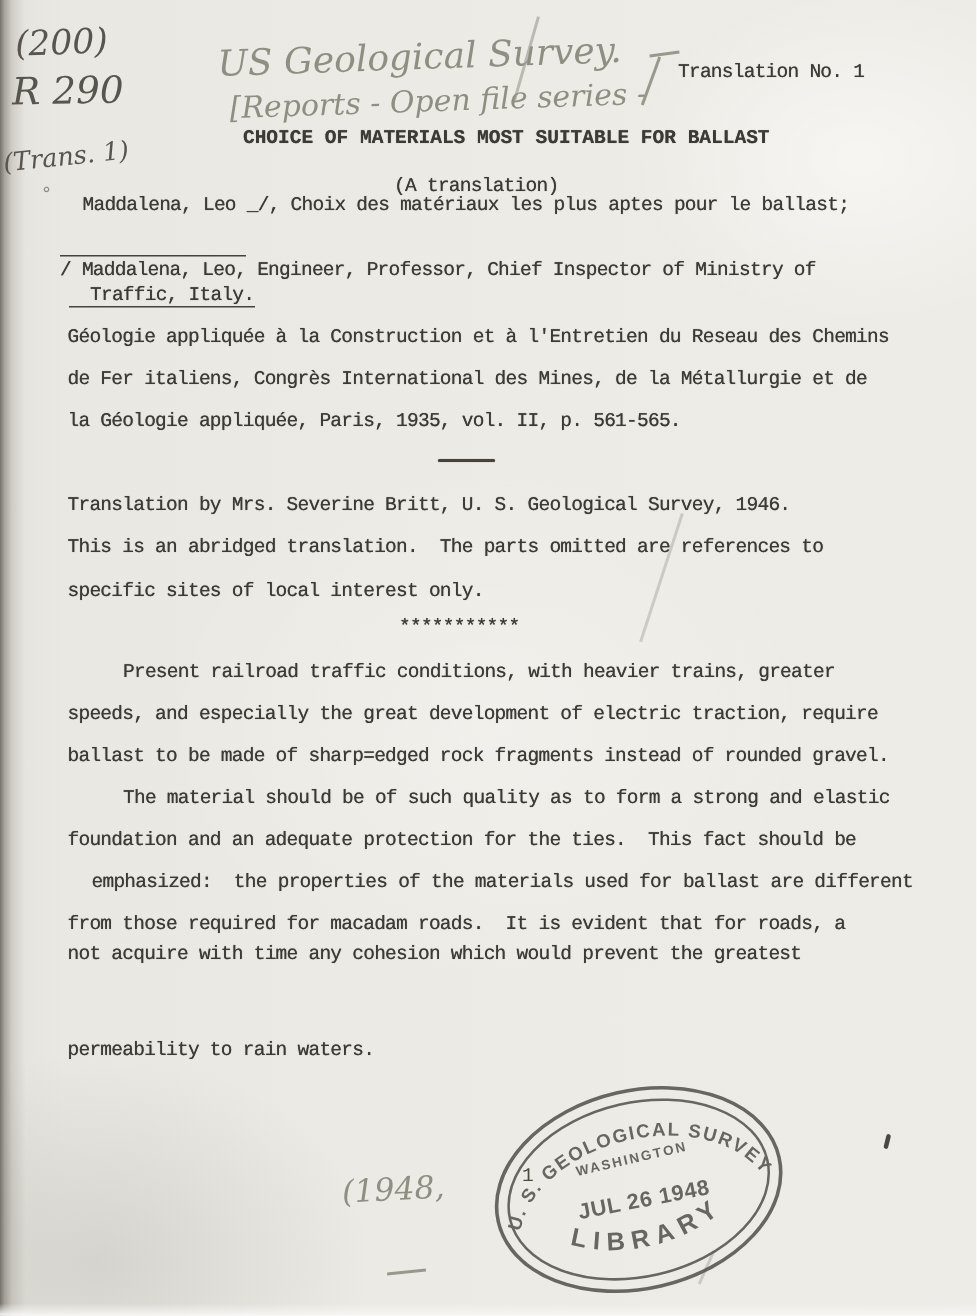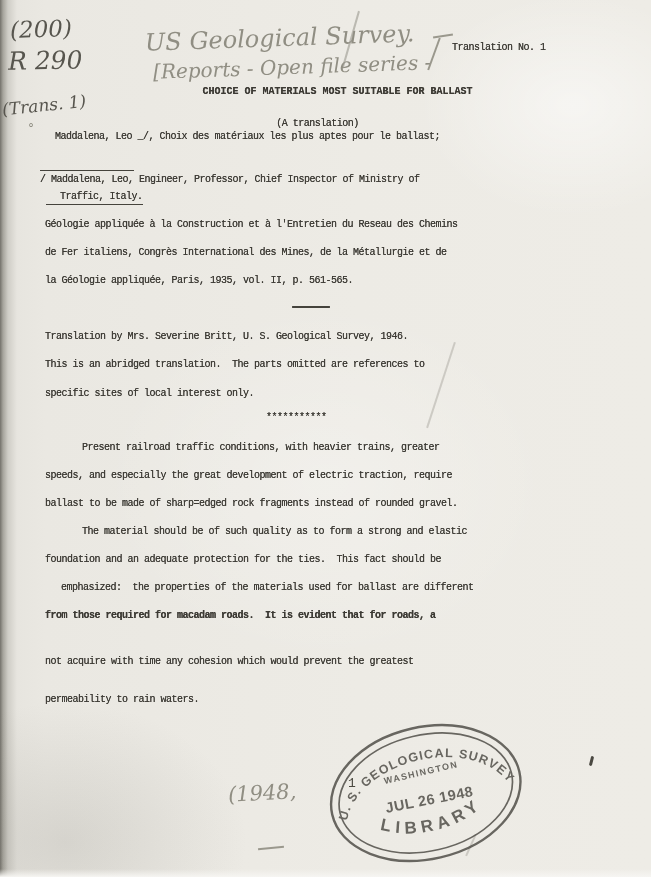--- a/index.html
+++ b/index.html
@@ -11,21 +11,21 @@
       radial-gradient(300px 240px at 50% 55%, rgba(255,255,255,.25), rgba(255,255,255,0) 75%),
       linear-gradient(90deg, #74726b 0px, #a6a49c 3px, #cfcdc6 8px, #e7e5df 17px, #eae8e2 45px, #edebe5 55%, #eeece6 100%);
     font-family:"Liberation Mono","DejaVu Sans Mono",monospace;
     color:#3c3a34;
   }
   .page::after{content:"";position:absolute;left:0;right:0;bottom:0;height:8px;
     background:linear-gradient(180deg, rgba(244,243,239,0), #f6f5f2);}
   
   .t{
     position:absolute;left:45px;white-space:pre;
-    font-size:10px;letter-spacing:-0.5px;line-height:15px;
+    font-size:13px;letter-spacing:-0.5px;line-height:15px;
     text-shadow:0 0 .45px rgba(50,48,42,.85);
   }
   .center{left:0;right:16px;text-align:center;}
   .indent{left:82px;}
   .overbar{display:inline-block;border-top:1.6px solid #45433c;padding-top:1px;}
   .underbar{display:inline-block;border-bottom:1.6px solid #45433c;padding-left:14px;padding-bottom:0px;}
   .rule{position:absolute;top:306px;left:292px;width:38px;height:2.2px;background:#45433c;border-radius:1px;box-shadow:0 0 .6px rgba(50,48,42,.8);}
   
   .hw{position:absolute;font-family:"DejaVu Serif",serif;font-style:italic;white-space:pre;}
   .ink{color:#57554e;}
@@ -81,22 +81,22 @@
 
   <div class="t" style="left:266px;top:410px;">***********</div>
 
   <div class="t indent" style="top:440px;">Present railroad traffic conditions, with heavier trains, greater</div>
   <div class="t" style="top:468px;">speeds, and especially the great development of electric traction, require</div>
   <div class="t" style="top:496px;">ballast to be made of sharp=edged rock fragments instead of rounded gravel.</div>
 
   <div class="t indent" style="top:524px;">The material should be of such quality as to form a strong and elastic</div>
   <div class="t" style="top:552px;">foundation and an adequate protection for the ties.  This fact should be</div>
   <div class="t" style="top:580px;margin-left:16px;">emphasized:  the properties of the materials used for ballast are different</div>
-  <div class="t" style="top:608px;font-weight:bold;">from those required for macadam roads.  It is evident that for roads, a</div>
-  <div class="t" style="top:654px;">not acquire with time any cohesion which would prevent the greatest</div>
+  <div class="t" style="top:608px;">from those required for macadam roads.  It is evident that for roads, a</div>
+  <div class="t" style="top:628px;">not acquire with time any cohesion which would prevent the greatest</div>
   <div class="t" style="top:692px;">permeability to rain waters.</div>
 
   <div class="hw pencil" style="left:228px;top:781px;font-size:21px;transform:rotate(-3deg);">(1948,</div>
   <div class="pagenum">1</div>
 
   <svg class="stamp" viewBox="0 0 200 150">
     <defs>
       <path id="arcTop" d="M 16,86 A 86,58 0 0 1 184,86"></path>
       <path id="arcBottom" d="M 26,80 A 80,52 0 0 0 174,80"></path>
     </defs>

